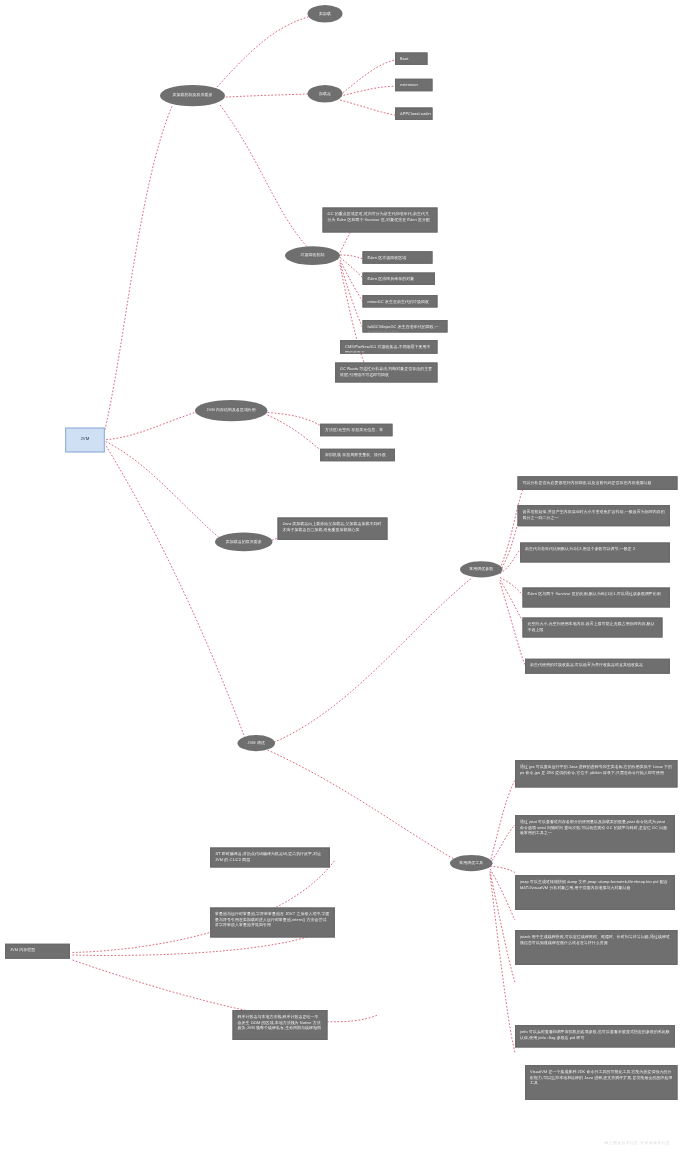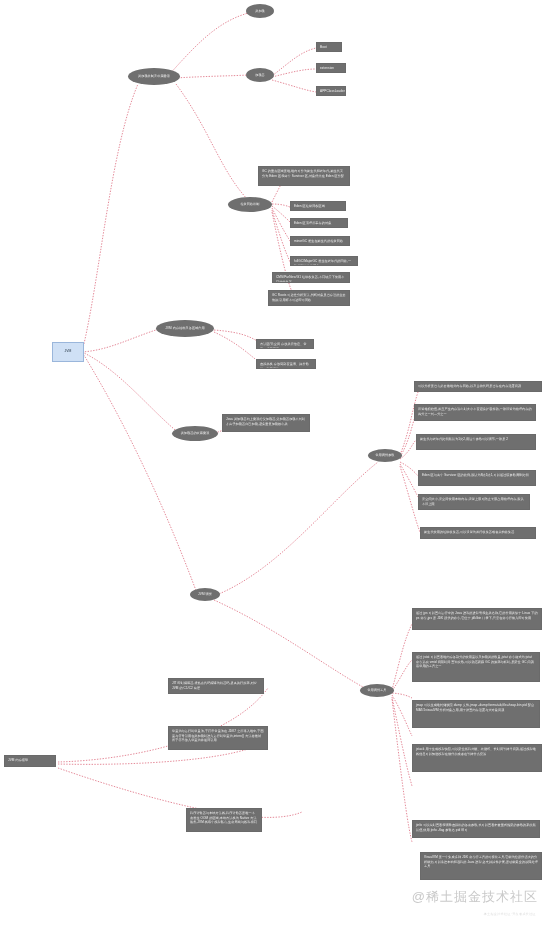--- a/index.html
+++ b/index.html
@@ -118,15 +118,14 @@
   <div class="node rect" style="left:412px;top:700px;width:128px;height:28px;">jmap 可以生成堆转储快照 dump 文件,jmap -dump:format=b,file=heap.bin pid 配合 MAT/JvisualVM 分析对象占用,用于排查内存泄露与大对象问题</div>
   <div class="node rect" style="left:412px;top:744px;width:130px;height:28px;">jstack 用于生成线程快照,可以定位线程死锁、死循环、长时间等待等问题,通过线程堆栈信息可以知道线程在做什么或者在等待什么资源</div>
   <div class="node rect" style="left:412px;top:820px;width:128px;height:18px;">jinfo 可以实时查看和调整虚拟机的各项参数,也可以查看未被显式指定的参数的系统默认值,使用 jinfo -flag 参数名 pid 即可</div>
   <div class="node rect" style="left:420px;top:852px;width:122px;height:28px;">VisualVM 是一个集成多种 JDK 命令行工具的可视化工具,它能为您提供强大的分析能力,可以监控本地和远程的 Java 进程,还支持插件扩展,是功能最全的故障处理工具</div>
 
   <div class="node rect" style="left:4px;top:755px;width:52px;height:12px;">JVM 内存模型</div>
   <div class="node rect" style="left:168px;top:678px;width:96px;height:16px;">JIT 即时编译器,将热点代码编译为机器码,提高执行效率,对应 JVM 的 C1/C2 两层</div>
   <div class="node rect" style="left:168px;top:726px;width:100px;height:24px;">常量池与运行时常量池,字符串常量池在 JDK7 之后移入堆中,字面量与符号引用在类加载时进入运行时常量池,intern() 方法会尝试将字符串放入常量池并返回引用</div>
   <div class="node rect" style="left:186px;top:808px;width:76px;height:24px;">程序计数器与本地方法栈,程序计数器是唯一不会发生 OOM 的区域,本地方法栈为 Native 方法服务,JVM 栈每个线程私有,生命周期与线程相同</div>
 
-  <div class="watermark">@稀土掘金技术社区</div>
   <div class="wm-sub">稀土掘金技术社区·开发者成长社区</div>
 </div>
 
 </body></html>

